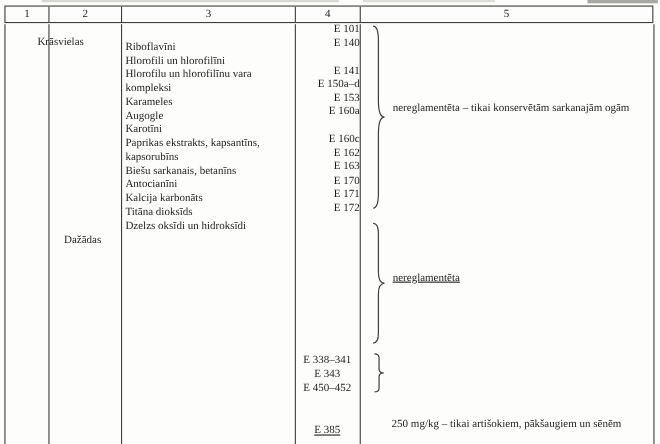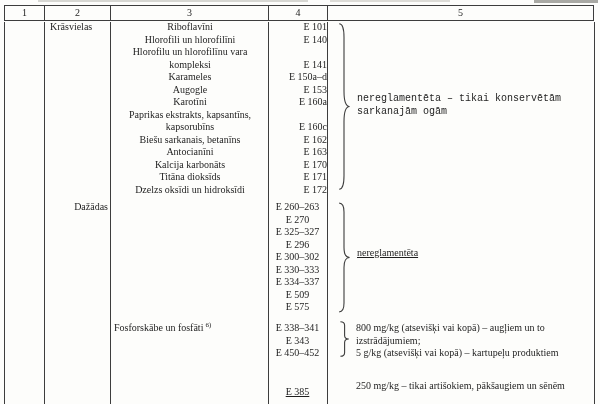--- a/index.html
+++ b/index.html
@@ -19,30 +19,30 @@
            font-size:10px; line-height:10px; }
   .hcell:last-child { border-right:none; flex:1; }
   .hc1 { width:40px; } .hc2 { width:66px; } .hc3 { width:158px; } .hc4 { width:59px; }
 
   
   .tbody { position:absolute; left:0; top:21px; width:600px; height:383px; }
   .vline { position:absolute; top:1px; bottom:0; width:1px; background:#3d3d3d; }
   .v1 { left:4px; } .v2 { left:44px; } .v3 { left:110px; } .v4 { left:268px; } .v5 { left:327px; } .v6 { left:594px; }
 
   .stack { position:absolute; font-size:10px; line-height:12.5px; white-space:pre-line; }
-  .cat { left:50px; width:58px; }
+  .cat { left:34px; width:58px;margin-top:12px; }
   .cat-1 { top:0; } .cat-2 { top:180px;text-align:right; }
   .names { left:114px; width:152px; }
-  .names-1 { top:0;text-align:center; } .names-2 { top:180px; } .names-3 { top:301px; } .names-4 { top:348px; }
+  .names-1 { top:16px; } .names-2 { top:180px; } .names-3 { top:301px; } .names-4 { top:348px; }
   .codes { left:268px; width:59px; text-align:center; }
   .codes-1 { top:0;text-align:right; } .codes-2 { top:180px; } .codes-3 { top:301px; } .codes-4 { top:352px;text-decoration:underline; }
   sup.fn { font-size:7px; line-height:0; vertical-align:4px; margin-left:2px; }
 
   .note { position:absolute; font-size:10px; line-height:12.5px; white-space:pre-line; }
-  .note-1 { left:357px; top:72px; width:238px;font-family:Liberation Mono, monospace; }
+  .note-1 { left:357px; top:72px; width:238px; }
   .note-2 { left:357px; top:226px; width:238px;text-decoration:underline; }
   .note-3 { left:356px; top:301px; width:240px; }
   .note-4 { left:356px; top:359px; width:240px; }
 
   .brace { position:absolute; }
   .brace svg { display:block; width:100%; height:100%; }
   .brace-1 { left:336px; top:1px; width:16px; height:169px; }
   .brace-2 { left:336px; top:181px; width:16px; height:111px; }
   .brace-3 { left:338px; top:300px; width:12px; height:36px; }
 </style>
@@ -81,45 +81,35 @@
 Karameles
 Augogle
 Karotīni
 Paprikas ekstrakts, kapsantīns,
 kapsorubīns
 Biešu sarkanais, betanīns
 Antocianīni
 Kalcija karbonāts
 Titāna dioksīds
 Dzelzs oksīdi un hidroksīdi</div>
-    <div class="stack names names-3"><span>Fosforskābe un fosfāti</span><sup class="fn">6)</sup></div>
 
     <div class="stack codes codes-1">E 101
 E 140
 
 E 141
 E 150a–d
 E 153
 E 160a
 
 E 160c
 E 162
 E 163
 E 170
 E 171
 E 172</div>
-    <div class="stack codes codes-2">E 260–263
-E 270
-E 325–327
-E 296
-E 300–302
-E 330–333
-E 334–337
-E 509
-E 575</div>
     <div class="stack codes codes-3">E 338–341
 E 343
 E 450–452</div>
     <div class="stack codes codes-4">
 E 385</div>
 
     <div class="brace brace-1">
       <svg viewBox="0 0 20 100" preserveAspectRatio="none">
           <path d="M4,1 Q10,1 10,9 L10,41 Q10,50 17,50 Q10,50 10,59 L10,91 Q10,99 4,99" fill="none" stroke="#3d3d3d" stroke-width="1.1" vector-effect="non-scaling-stroke"></path>
         </svg>
@@ -130,19 +120,16 @@
         </svg>
     </div>
     <div class="brace brace-3">
       <svg viewBox="0 0 20 100" preserveAspectRatio="none">
           <path d="M4,2 Q11,2 11,12 L11,40 Q11,50 18,50 Q11,50 11,60 L11,88 Q11,98 4,98" fill="none" stroke="#3d3d3d" stroke-width="1.1" vector-effect="non-scaling-stroke"></path>
         </svg>
     </div>
 
     <div class="note note-1">nereglamentēta – tikai konservētām sarkanajām ogām</div>
     <div class="note note-2">nereglamentēta</div>
-    <div class="note note-3">800 mg/kg (atsevišķi vai kopā) – augļiem un to
-izstrādājumiem;
-5 g/kg (atsevišķi vai kopā) – kartupeļu produktiem</div>
     <div class="note note-4">250 mg/kg – tikai artišokiem, pākšaugiem un sēnēm</div>
   </div>
 
 </div>
 
 </body></html>

